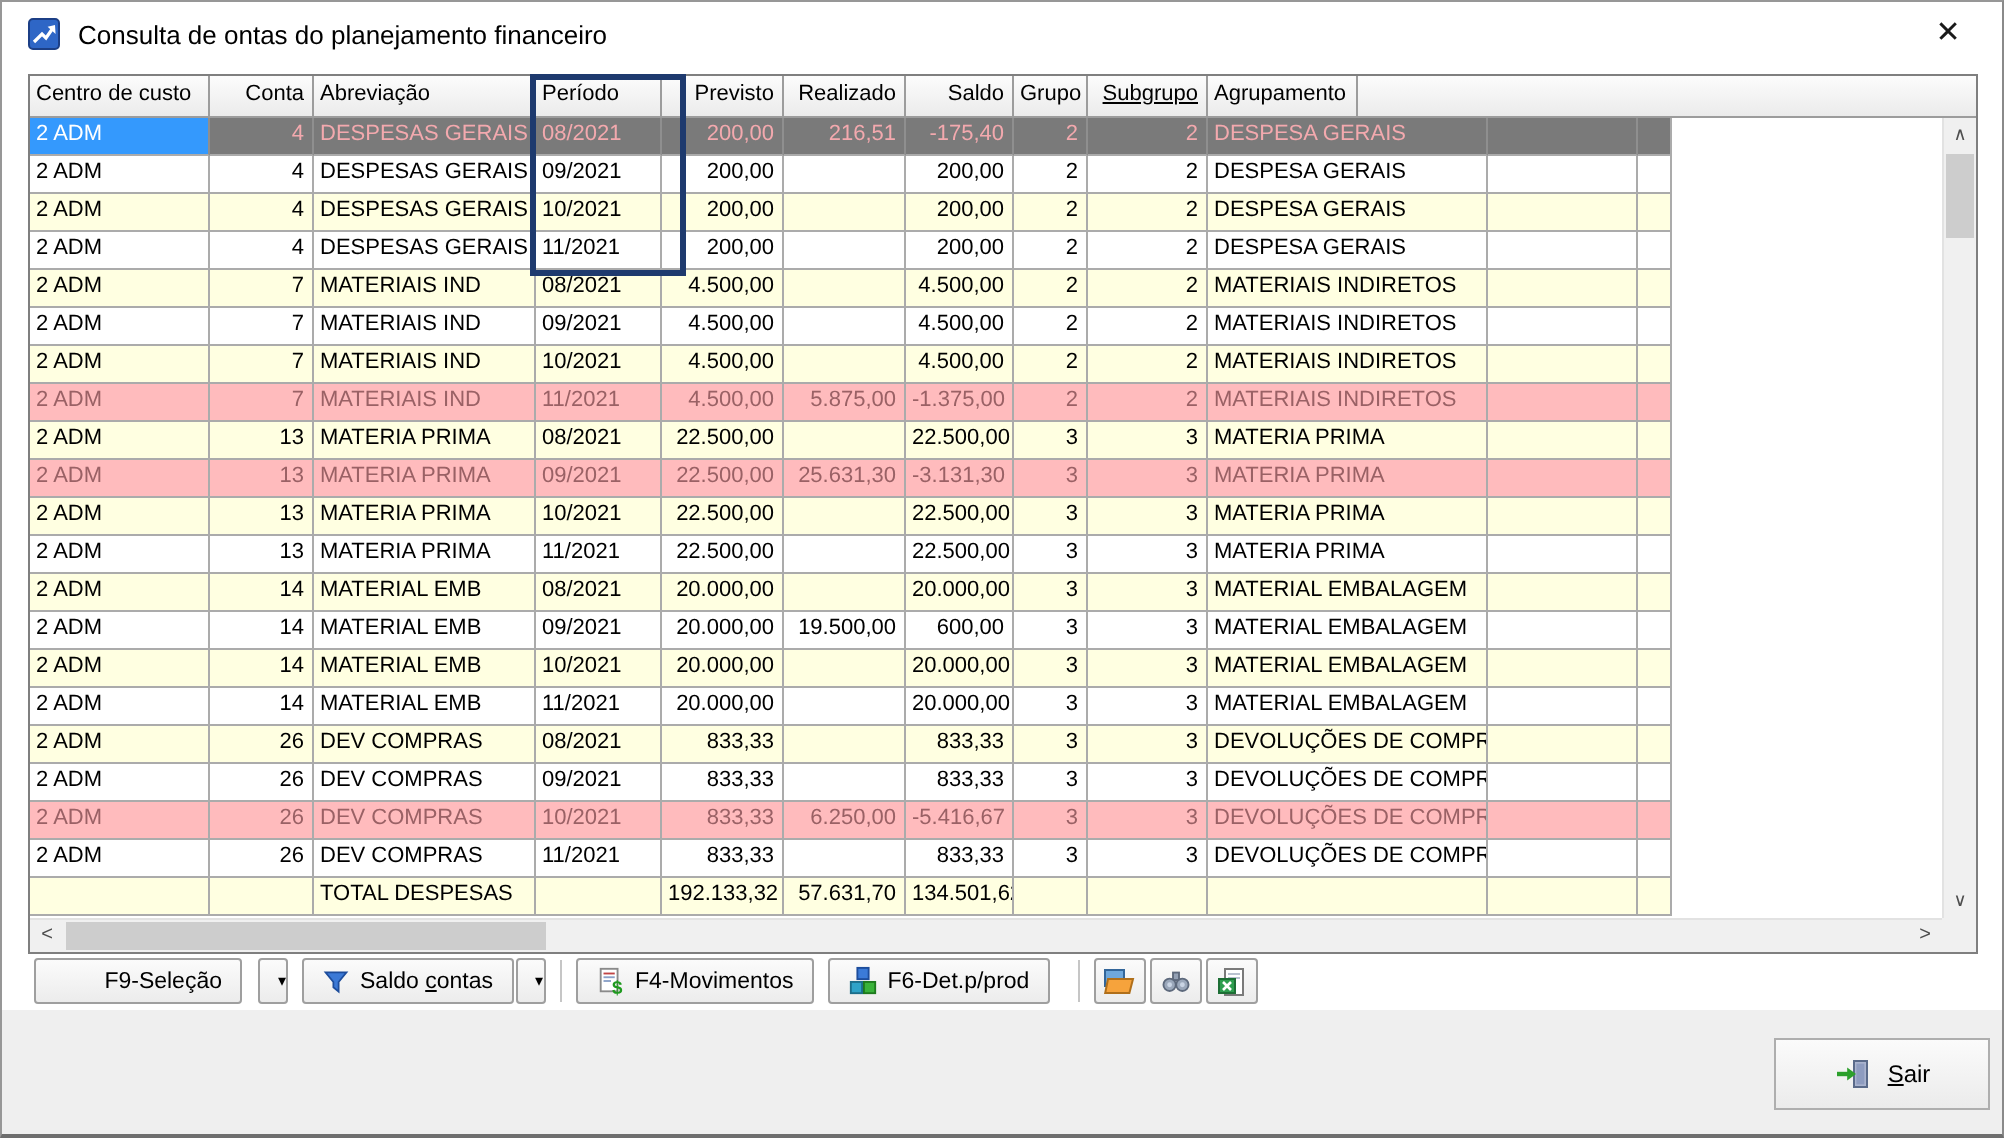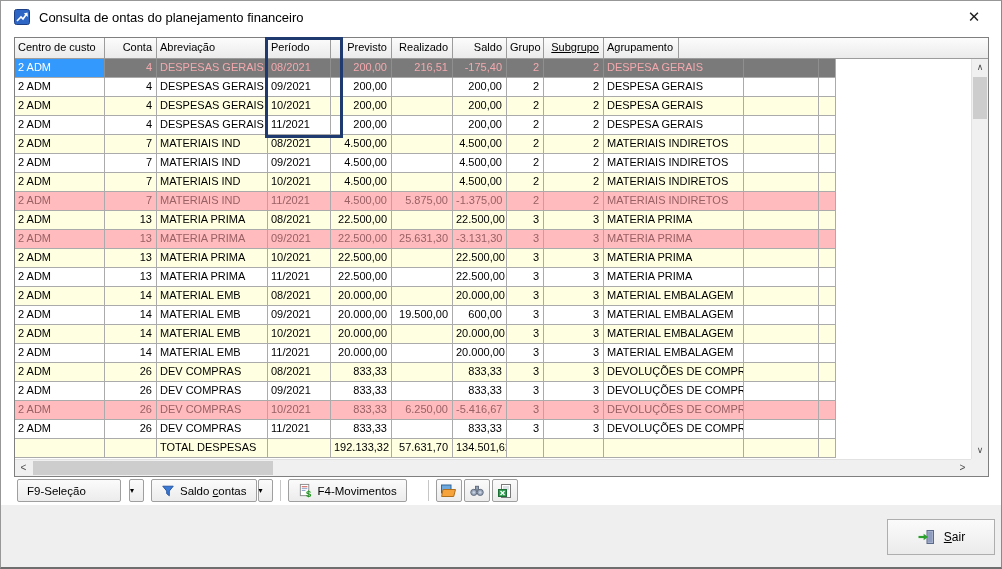--- a/index.html
+++ b/index.html
@@ -42,21 +42,21 @@
   .harrow{position:absolute;top:0;width:17px;height:17px;line-height:15px;text-align:center;font-size:10px;color:#4e4e4e;}
   .harrow.left{left:0;}
   .harrow.right{right:0;}
   .hthumb{position:absolute;left:18px;top:1px;height:14px;width:240px;background:#cdcdcd;}
   .sb-corner{position:absolute;right:0;bottom:0;width:17px;height:17px;background:#f0f0f0;}
   
   .annotation-box{position:absolute;left:264px;top:36px;width:78px;height:101px;box-sizing:border-box;border:3px solid #1e3a6e;z-index:6;pointer-events:none;}
   
   .toolbar{position:absolute;left:16px;top:478px;height:23px;display:flex;align-items:center;}
   .tbtn{box-sizing:border-box;height:23px;background:linear-gradient(#fbfbfb,#ececec);border:1px solid #9f9f9f;border-radius:2px;
-        font-size:11.5px;color:#000;display:flex;align-items:center;justify-content:flex-start;gap:5px;padding:0 9px;white-space:nowrap;}
+        font-size:11.5px;color:#000;display:flex;align-items:center;justify-content:flex-end;gap:5px;padding:0 9px;white-space:nowrap;}
   .tbtn.f9{width:104px;}
   .tbtn.drop{width:15px;padding:0;margin-left:1px;font-size:8px;}
   .tsep{width:1px;background:#c6c6c6;height:21px;margin:0 7px;}
   .gap{width:7px;}
   .ibtn{box-sizing:border-box;width:26px;height:23px;background:linear-gradient(#fbfbfb,#ececec);border:1px solid #9f9f9f;border-radius:2px;
         display:flex;align-items:center;justify-content:center;margin-right:2px;}
   .accel{text-decoration:underline;}
   
   .footer{position:absolute;left:0;right:0;top:504px;bottom:0;background:#efefef;}
   .sair-btn{position:absolute;right:6px;top:14px;width:108px;height:36px;box-sizing:border-box;
@@ -430,20 +430,30 @@
           <rect x="2.5" y="1.5" width="9" height="12" fill="#ffffff" stroke="#8a8a8a"></rect>
           <line x1="4" y1="4" x2="10" y2="4" stroke="#c04545"></line>
           <line x1="4" y1="6" x2="10" y2="6" stroke="#8aa0c8"></line>
           <line x1="4" y1="8" x2="8" y2="8" stroke="#8aa0c8"></line>
           <text x="8.5" y="15" font-size="10" font-weight="bold" fill="#1f9a1f" font-family="Liberation Sans, sans-serif">$</text>
         </svg>
       </span>
       <span>F4-Movimentos</span>
     </div>
     <div class="gap"></div>
+    <div class="tbtn">
+      <span>
+        <svg width="15" height="15" viewBox="0 0 16 16">
+          <rect x="5" y="1" width="6" height="6" fill="#3b7bd8" stroke="#1d4d9c"></rect>
+          <rect x="1.5" y="8.5" width="6" height="6" fill="#2fa3c8" stroke="#1c6e8a"></rect>
+          <rect x="8.5" y="8.5" width="6" height="6" fill="#3ab33a" stroke="#1e7a1e"></rect>
+        </svg>
+      </span>
+      <span>F6-Det.p/prod</span>
+    </div>
     <div class="gap"></div>
     <div class="tsep"></div>
     <div class="ibtn">
       <span>
         <svg width="17" height="16" viewBox="0 0 17 16">
           <rect x="1.5" y="2" width="9.5" height="8" fill="#6fa8dc" stroke="#33669a"></rect>
           <path d="M3 6.5 h12.5 l-1.8 7 H1.6 z" fill="#f6a33c" stroke="#b06f1a"></path>
         </svg>
       </span>
     </div>

